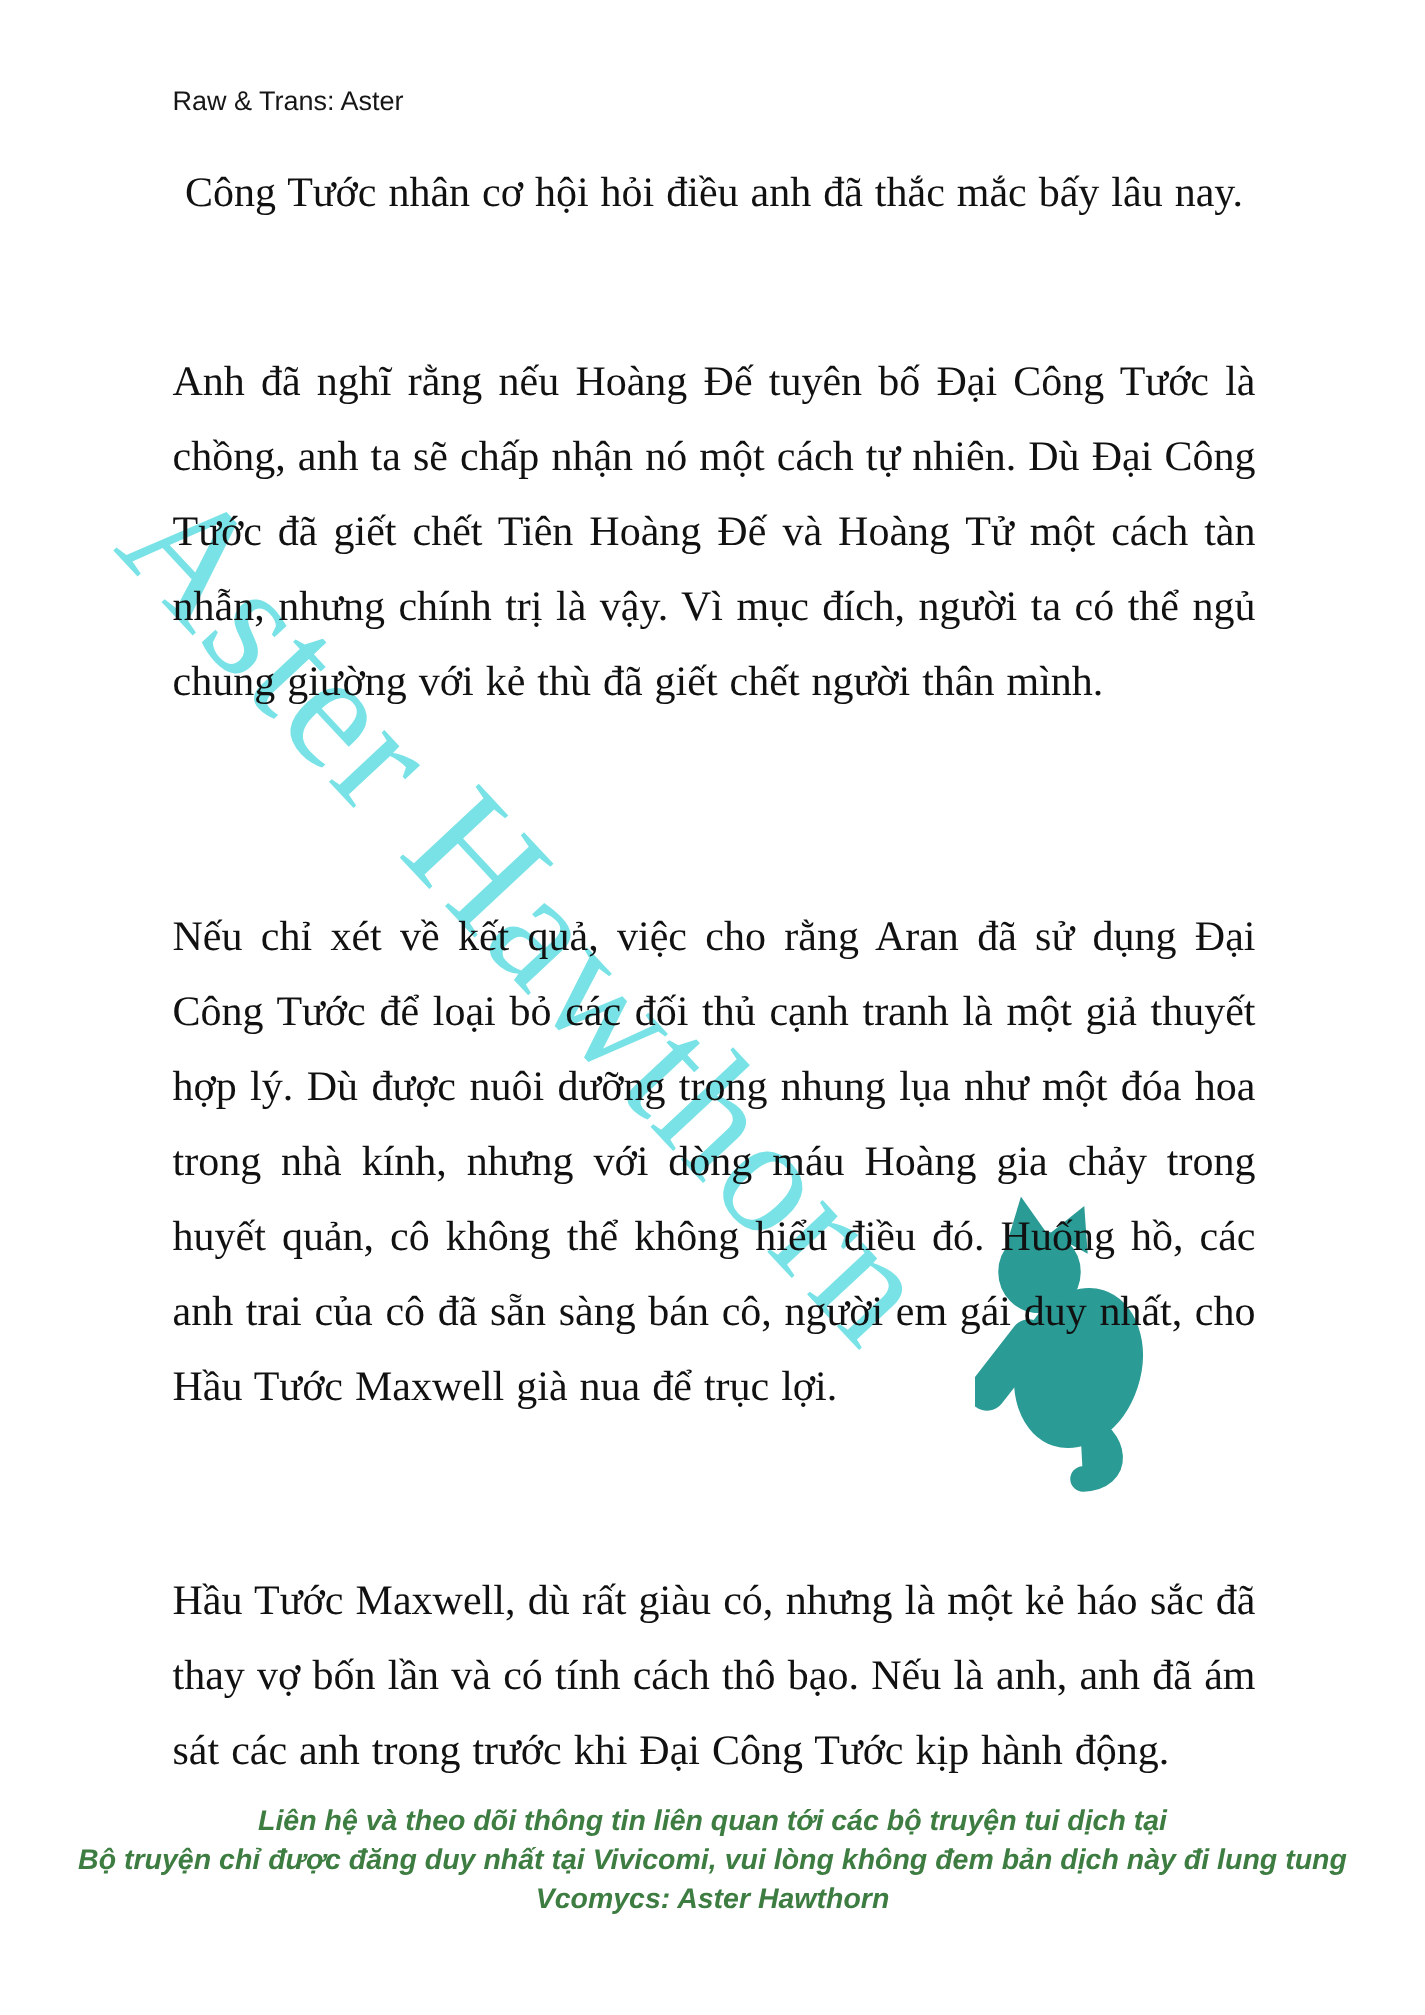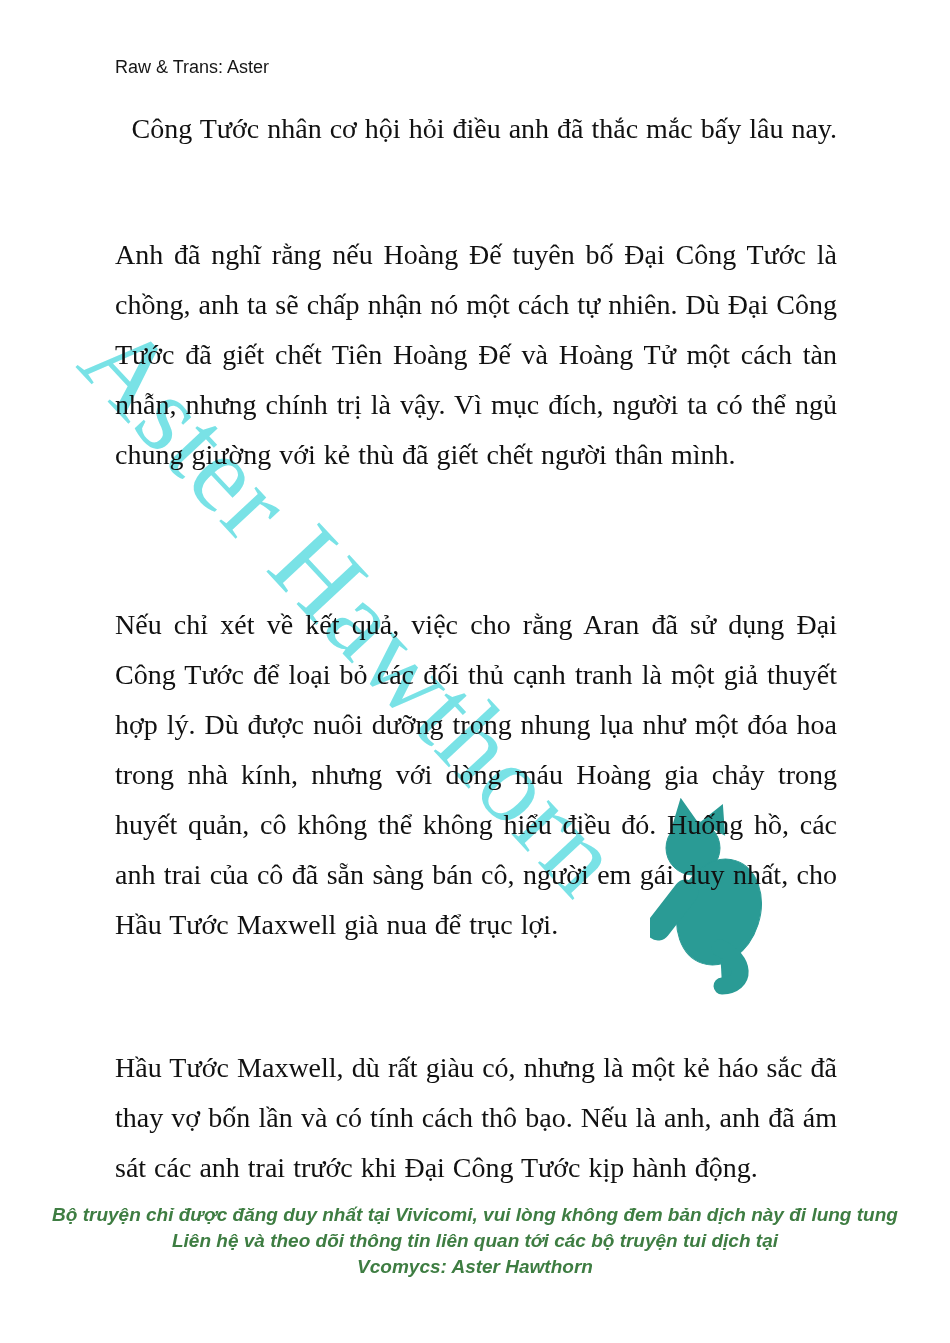--- a/index.html
+++ b/index.html
@@ -51,21 +51,21 @@
   .para {
     position: absolute;
     left: 115px;
     width: 722px;
     font-size: 28px;
     line-height: 50px;
     text-align: justify;
     word-spacing: 1px;
     z-index: 3;
   }
-  .p1 { top: 104px; text-align: right; }
+  .p1 { top: 104px; text-align: center; }
   .p2 { top: 230px; }
   .p3 { top: 600px; }
   .p4 { top: 1043px; }
   .footer {
     position: absolute;
     left: 0;
     top: 1202px;
     width: 950px;
     text-align: center;
     font-family: "Liberation Sans", "DejaVu Sans", sans-serif;
@@ -112,22 +112,22 @@
     <path d="M36,94 L8,130" fill="none" stroke-width="25" stroke-linecap="round"></path>
     <path d="M70,150 C96,162 97,187 72,188" fill="none" stroke-width="17" stroke-linecap="round"></path>
   </svg>
 
   <div class="para p1">Công Tước nhân cơ hội hỏi điều anh đã thắc mắc bấy lâu nay.</div>
 
   <div class="para p2">Anh đã nghĩ rằng nếu Hoàng Đế tuyên bố Đại Công Tước là chồng, anh ta sẽ chấp nhận nó một cách tự nhiên. Dù Đại Công Tước đã giết chết Tiên Hoàng Đế và Hoàng Tử một cách tàn nhẫn, nhưng chính trị là vậy. Vì mục đích, người ta có thể ngủ chung giường với kẻ thù đã giết chết người thân mình.</div>
 
   <div class="para p3">Nếu chỉ xét về kết quả, việc cho rằng Aran đã sử dụng Đại Công Tước để loại bỏ các đối thủ cạnh tranh là một giả thuyết hợp lý. Dù được nuôi dưỡng trong nhung lụa như một đóa hoa trong nhà kính, nhưng với dòng máu Hoàng gia chảy trong huyết quản, cô không thể không hiểu điều đó. Huống hồ, các anh trai của cô đã sẵn sàng bán cô, người em gái duy nhất, cho Hầu Tước Maxwell già nua để trục lợi.</div>
 
-  <div class="para p4">Hầu Tước Maxwell, dù rất giàu có, nhưng là một kẻ háo sắc đã thay vợ bốn lần và có tính cách thô bạo. Nếu là anh, anh đã ám sát các anh trai trước khi Đại Công Tước kịp hành động.</div>
+  <div class="para p4">Hầu Tước Maxwell, dù rất giàu có, nhưng là một kẻ háo sắc đã thay vợ bốn lần và có tính cách thô bạo. Nếu là anh, anh đã ám sát các anh trong trước khi Đại Công Tước kịp hành động.</div>
 
   <div class="footer">
+    <div>Liên hệ và theo dõi thông tin liên quan tới các bộ truyện tui dịch tại</div>
     <div>Bộ truyện chỉ được đăng duy nhất tại Vivicomi, vui lòng không đem bản dịch này đi lung tung</div>
-    <div>Liên hệ và theo dõi thông tin liên quan tới các bộ truyện tui dịch tại</div>
     <div>Vcomycs: Aster Hawthorn</div>
   </div>
 
 
 </div>
 
 </body></html>

